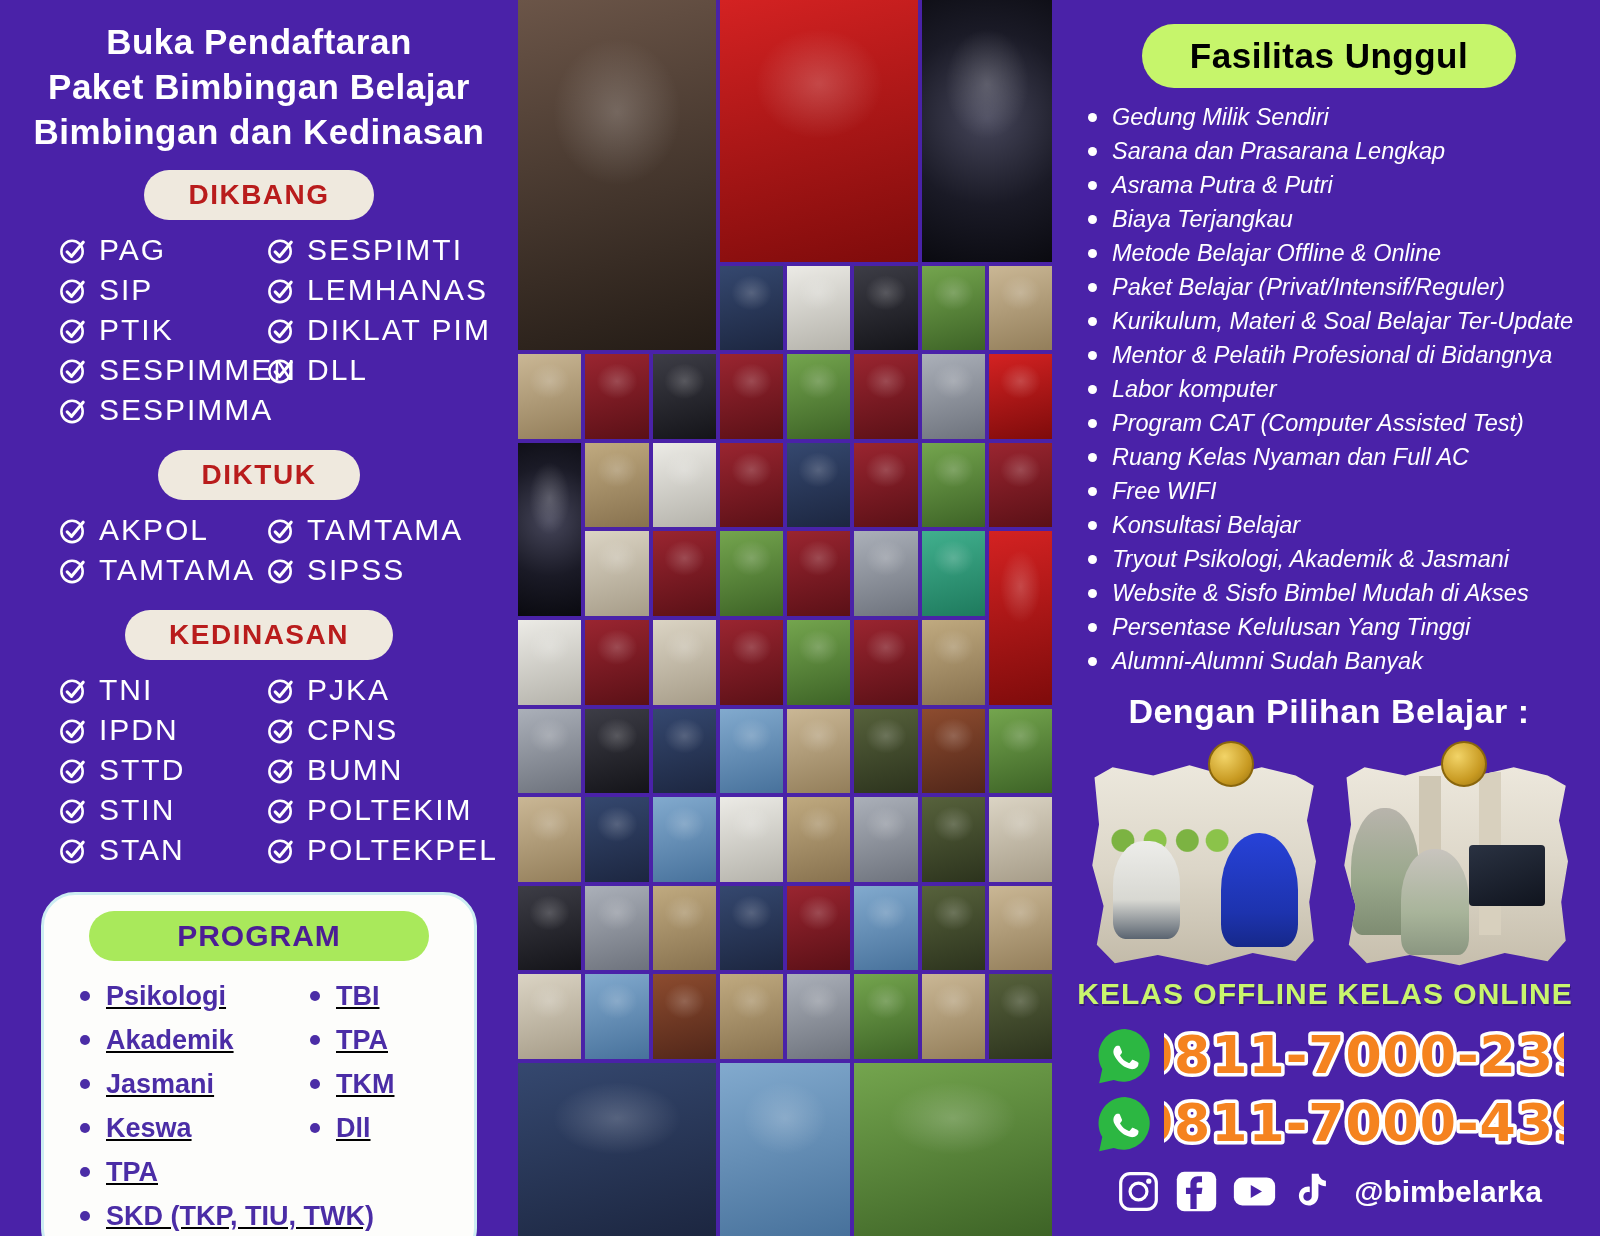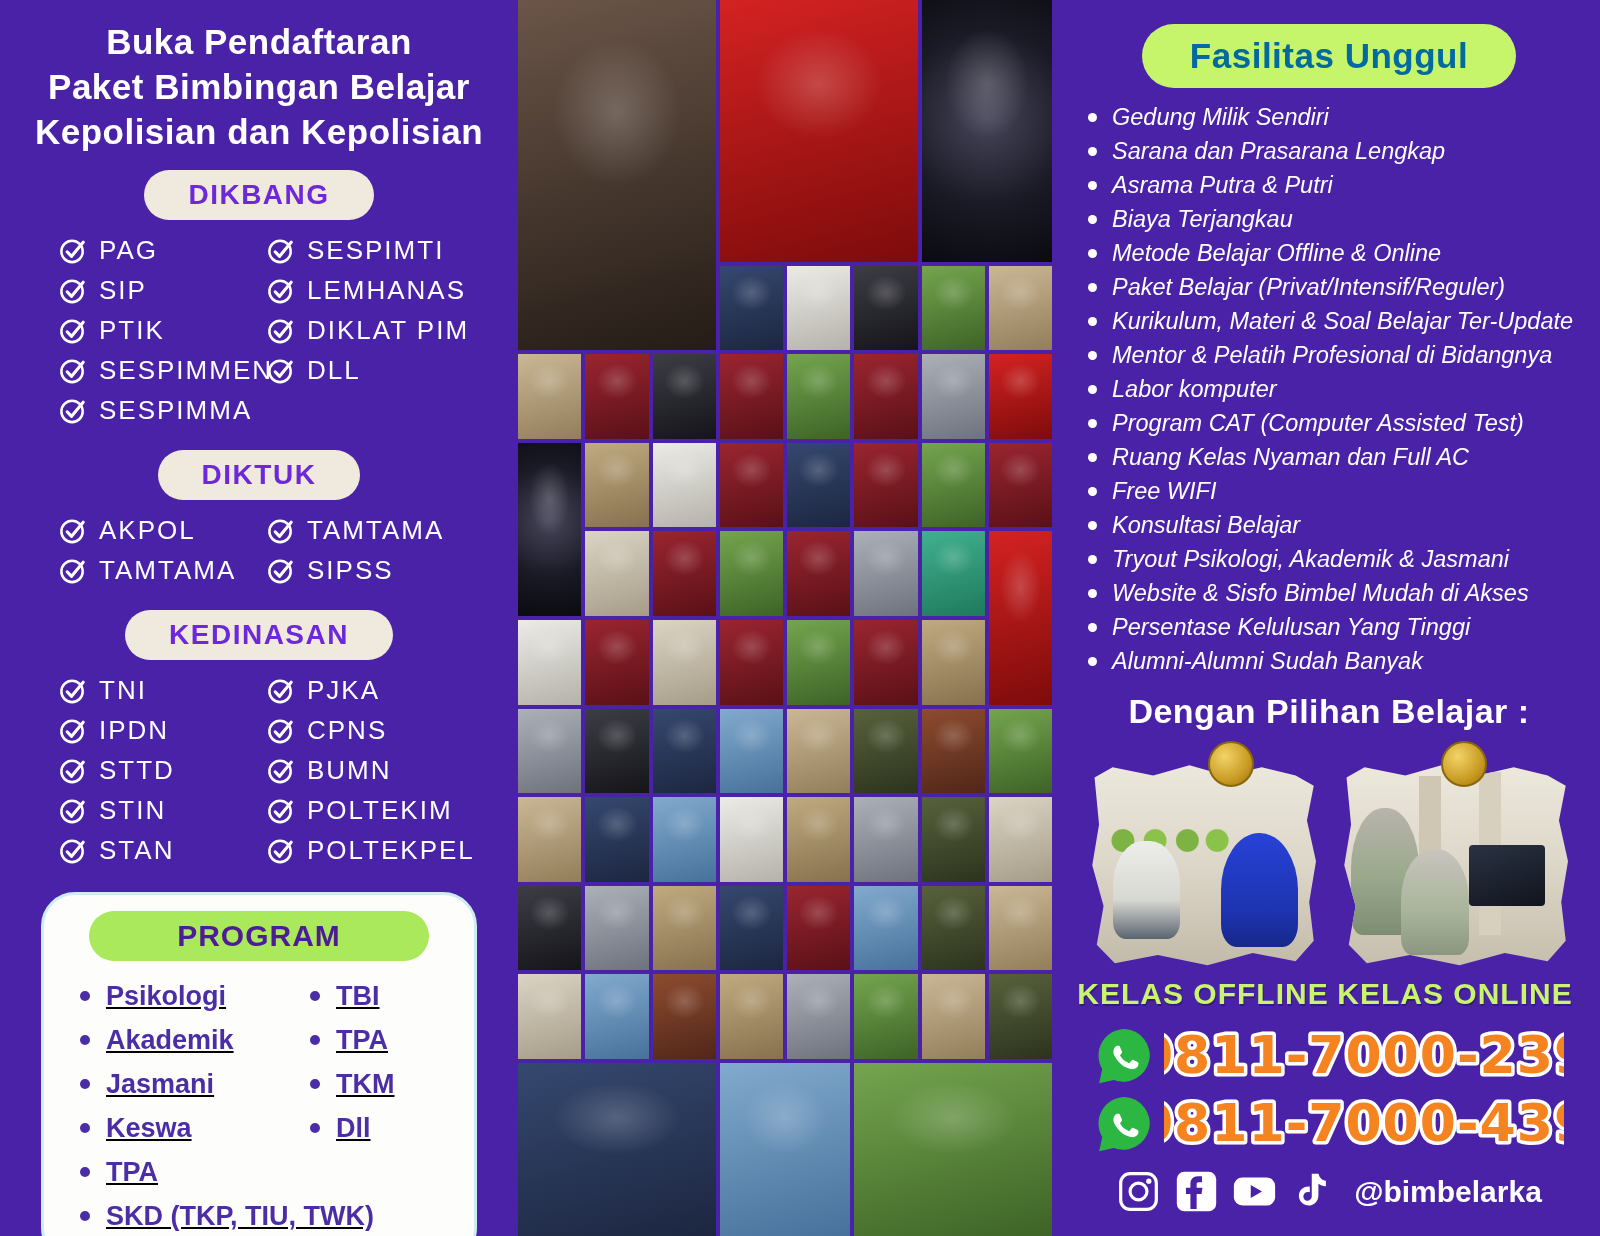--- a/index.html
+++ b/index.html
@@ -13,34 +13,34 @@
   
   .left-col {
     position:absolute; left:20px; top:0; width:478px; height:876px;
     display:flex; flex-direction:column; align-items:center;
   }
   .main-title {
     margin-top:20px; color:#ffffff; font-weight:800; font-size:35px;
     line-height:1.28; text-align:center; letter-spacing:0.5px;
   }
   .pill {
-    margin-top:16px; background:#EFE9DE; color:#6d28d9;
+    margin-top:16px; background:#EFE9DE; color:#b91c1c;
     font-weight:800; font-size:28px; letter-spacing:1.5px;
     padding:9px 44px; border-radius:40px; white-space:nowrap;
   }
   .pill.mt { margin-top:22px; }
   .two-col {
     width:100%; display:flex; padding-left:38px; margin-top:12px;
   }
   .list-stack { display:flex; flex-direction:column; gap:4px; }
   .list-stack.c1 { width:208px; }
   .list-stack.c2 { flex:1; }
   .check-item {
     display:flex; align-items:center; gap:10px;
-    color:#ffffff; font-size:26px; letter-spacing:2px; height:36px; white-space:nowrap;
+    color:#ffffff; font-size:30px; letter-spacing:2px; height:36px; white-space:nowrap;
   }
   .ck { width:31px; height:31px; flex:0 0 31px; }
 
   
   .program-box {
     margin-top:24px; width:436px; background:#FDFDFB;
     border:3px solid #CDEDF2; border-radius:34px;
     padding:16px 22px 22px;
   }
   .program-pill {
@@ -68,21 +68,21 @@
     content:""; position:absolute; inset:0;
     background:radial-gradient(ellipse 46% 30% at 50% 32%, rgba(255,255,255,0.20), rgba(255,255,255,0) 70%);
   }
 
   
   .right-col {
     position:absolute; left:1058px; top:0; width:542px; height:1236px;
     display:flex; flex-direction:column; align-items:center;
   }
   .fac-pill {
-    margin-top:24px; background:#C6F56B; color:#0369a1;
+    margin-top:24px; background:#C6F56B; color:#000000;
     font-weight:800; font-size:35px; letter-spacing:0.5px;
     padding:12px 48px; border-radius:42px; white-space:nowrap;
   }
   .fac-list { width:100%; padding:14px 2px 0 30px; }
   .fac-item {
     display:flex; gap:15px; color:#ffffff; font-style:italic;
     font-size:23.5px; line-height:1.32; margin-bottom:3px;
   }
   .dot { width:9px; height:9px; border-radius:50%; background:#ffffff; flex:0 0 9px; margin-top:11px; }
 
@@ -133,21 +133,21 @@
   .soc { width:45px; height:45px; }
   .handle { color:#ffffff; font-weight:800; font-size:30px; margin-left:6px; }
 </style>
 </head>
 <body>
 
 <div class="left-col">
   <div class="main-title">
     <div>Buka Pendaftaran</div>
     <div>Paket Bimbingan Belajar</div>
-    <div>Kepolisian dan Kepolisian</div>
+    <div>Bimbingan dan Kedinasan</div>
   </div>
 
   <div class="pill">DIKBANG</div>
   <div class="two-col">
     <div class="list-stack c1">
         <div class="check-item">
           <svg class="ck" viewBox="0 0 32 32">
             <circle cx="14.5" cy="17" r="11" fill="none" stroke="#ffffff" stroke-width="2.6"></circle>
             <path d="M9.5 17.5 L14 22 L26 7.5" fill="none" stroke="#ffffff" stroke-width="3.2" stroke-linecap="round" stroke-linejoin="round"></path>
           </svg>

